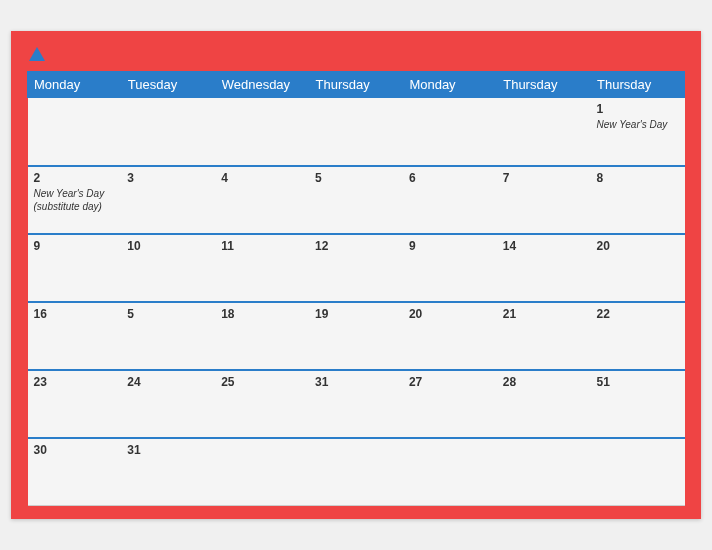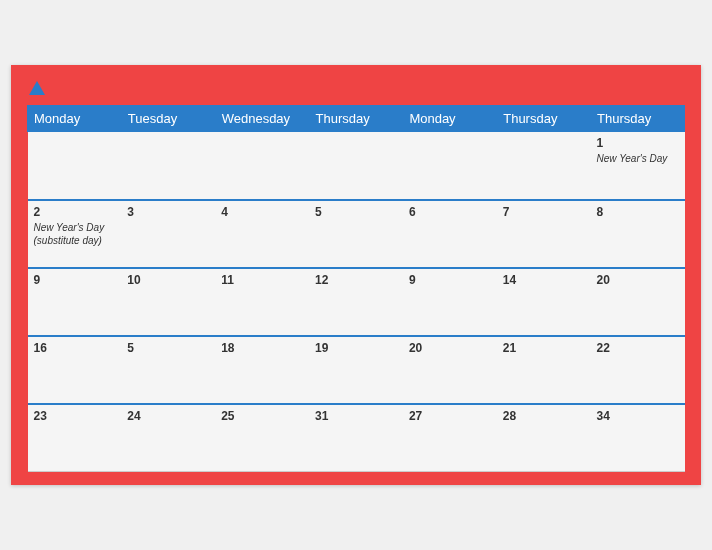--- a/index.html
+++ b/index.html
@@ -234,18 +234,31 @@
           <td>
             <span class="day-number">31</span>
           </td>
           <td>
             <span class="day-number">27</span>
           </td>
           <td>
             <span class="day-number">28</span>
           </td>
           <td>
-            <span class="day-number">34</span>
-          </td>
+            <span class="day-number">51</span>
+          </td>
+        </tr>
+        <tr>
+          <td>
+            <span class="day-number">30</span>
+          </td>
+          <td>
+            <span class="day-number">31</span>
+          </td>
+          <td class="empty-cell"></td>
+          <td class="empty-cell"></td>
+          <td class="empty-cell"></td>
+          <td class="empty-cell"></td>
+          <td class="empty-cell"></td>
         </tr>
       </tbody>
   </table>
 </div>
 
 </body></html>

